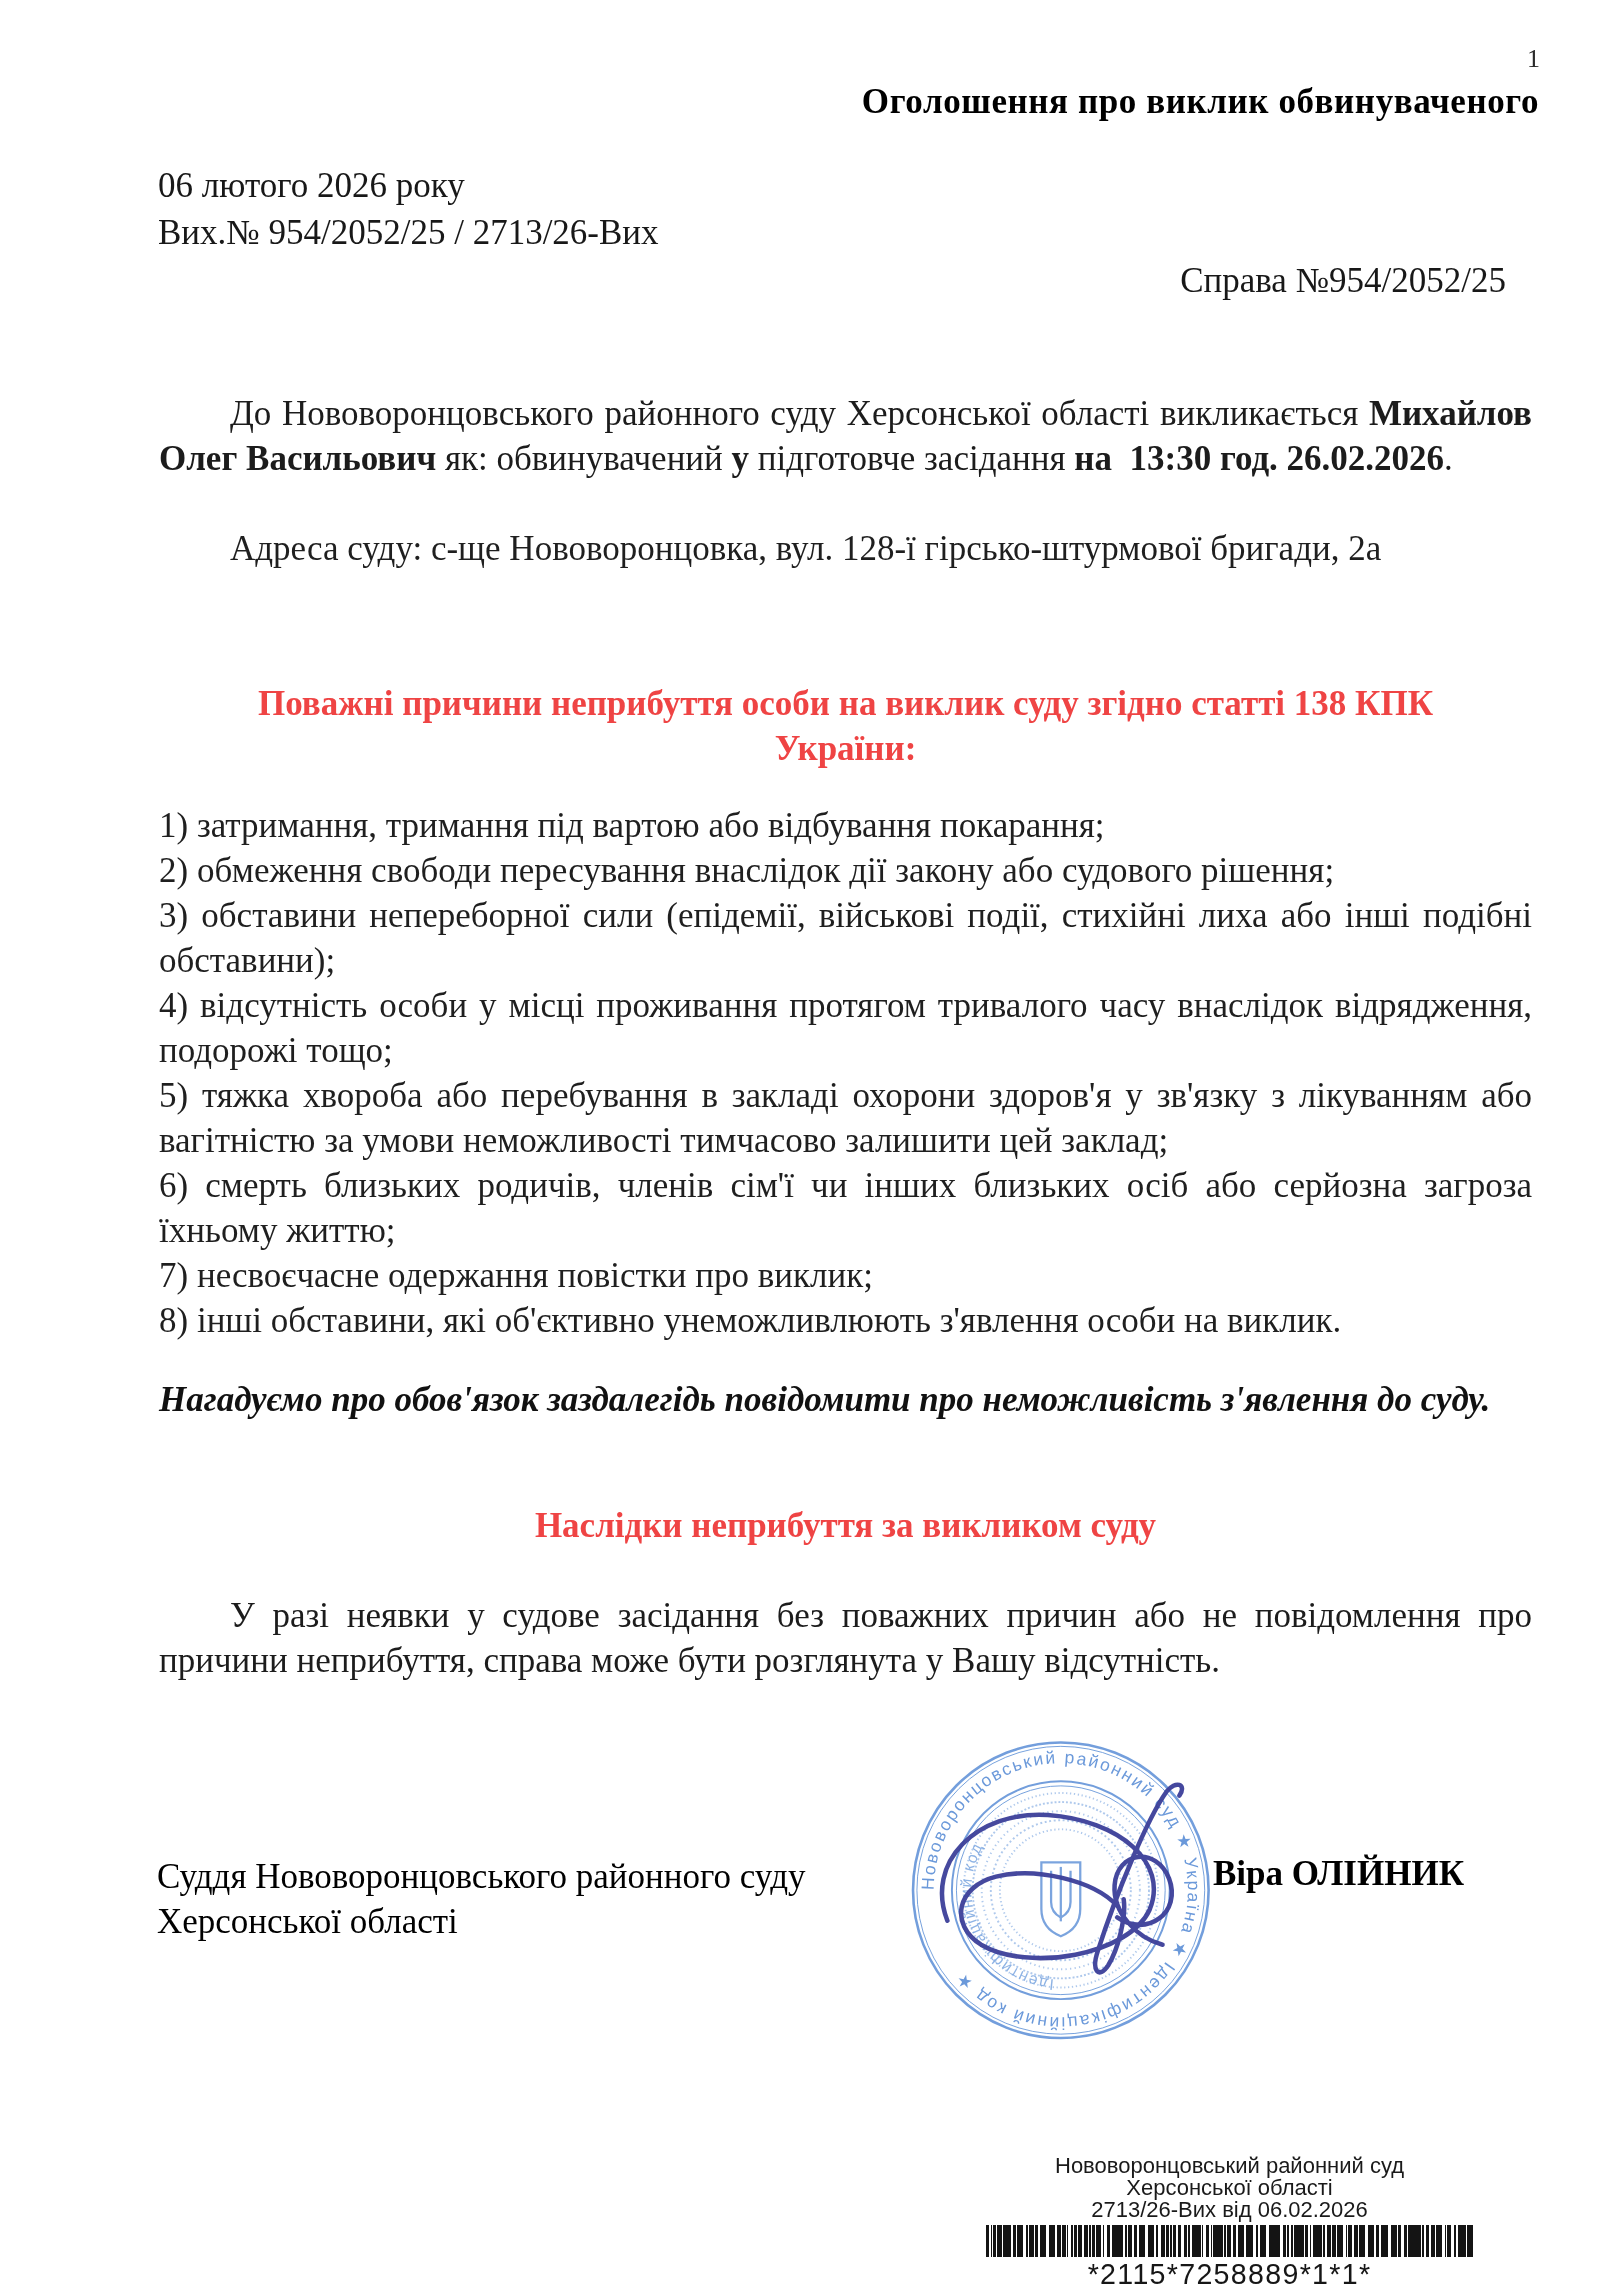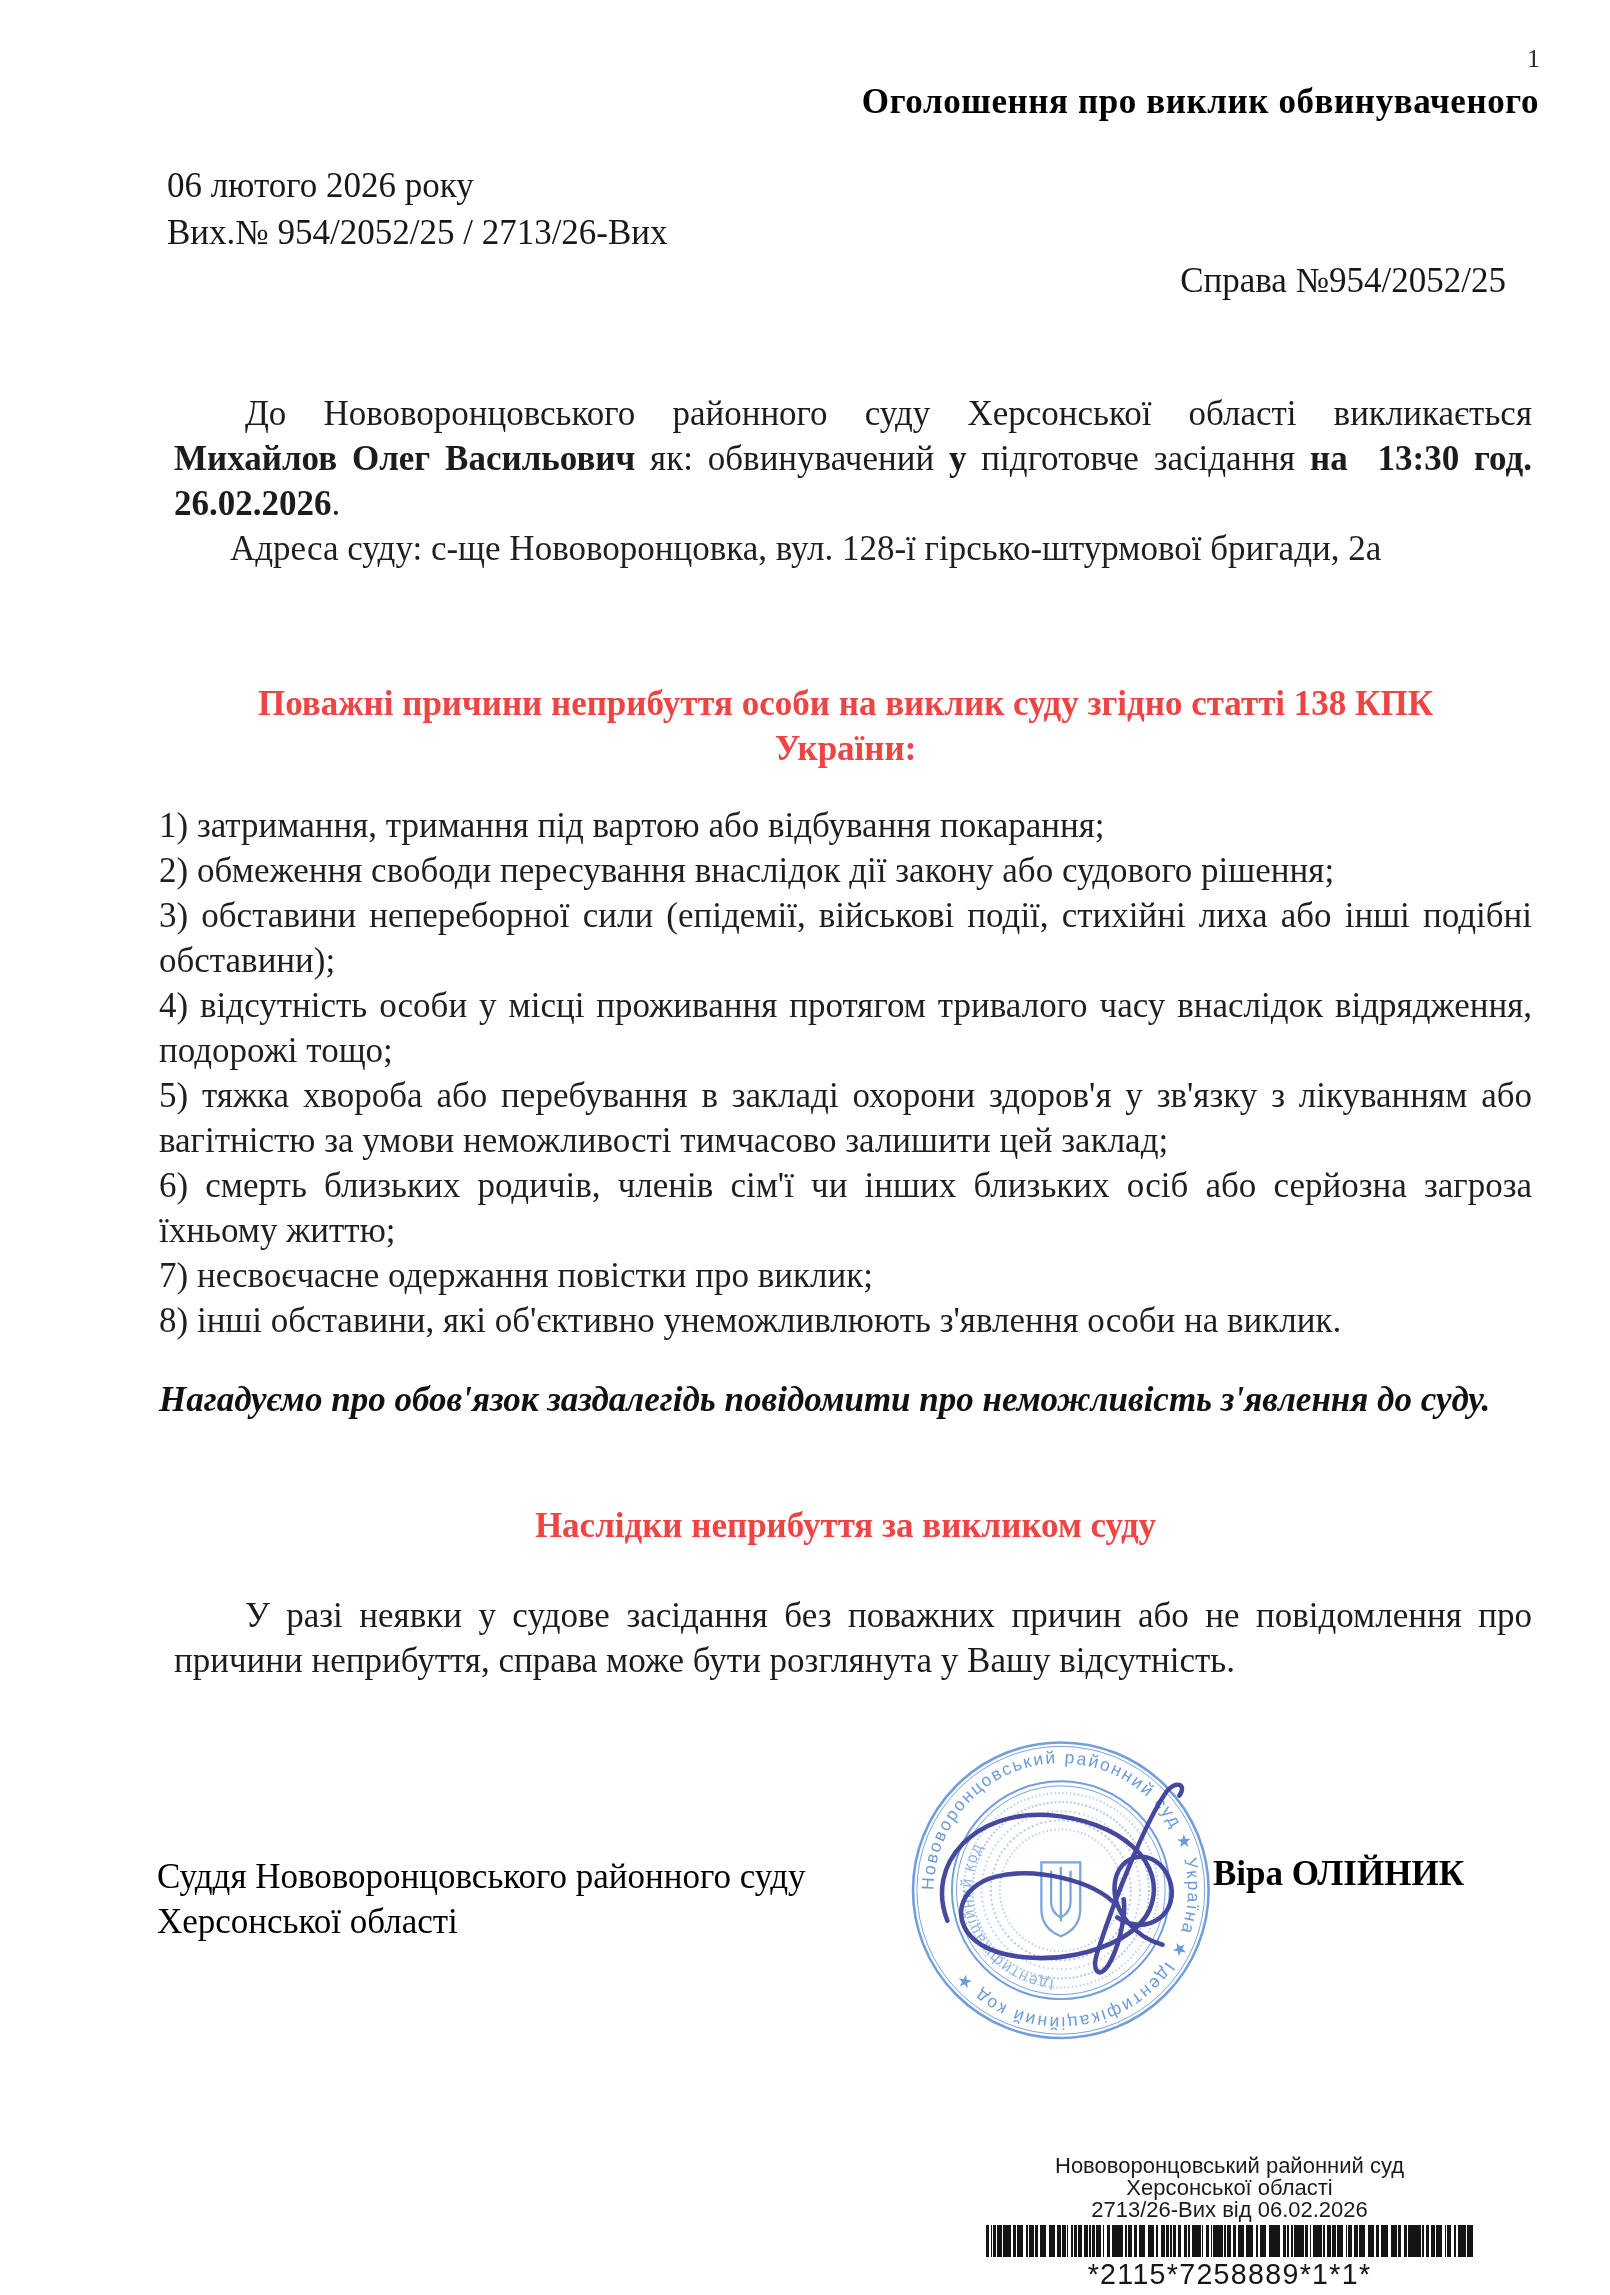--- a/index.html
+++ b/index.html
@@ -15,24 +15,24 @@
   }
   .abs{position:absolute;}
   .sans{font-family:"Liberation Sans","DejaVu Sans",sans-serif;}
   .b{font-weight:bold;}
   .page-number{top:44px;right:70px;font-size:26px;color:#2a2a2a;}
   .doc-title{
     top:82px;left:169px;right:71px;
     text-align:right;font-size:35px;font-weight:bold;color:#000;
     letter-spacing:0.6px;
   }
-  .meta-block{top:162px;left:167px;font-size:35px;line-height:47px;color:#181818;}
+  .meta-block{top:162px;left:158px;font-size:35px;line-height:47px;color:#181818;}
   .case-number{top:261px;right:104px;font-size:35px;color:#181818;}
   .body-par{
-    left:174px;right:78px;
+    left:159px;right:78px;
     font-size:35px;line-height:45px;
     text-align:justify;color:#1c1c1c;
   }
   .indent{text-indent:71px;}
   .summons{top:391px;}
   .address-line{top:526px;left:159px;right:58px;font-size:35px;line-height:45px;}
   .center-head{
     left:159px;right:78px;text-align:center;
     font-size:35px;line-height:45px;font-weight:bold;color:#ef4444;
     white-space:pre-line;

